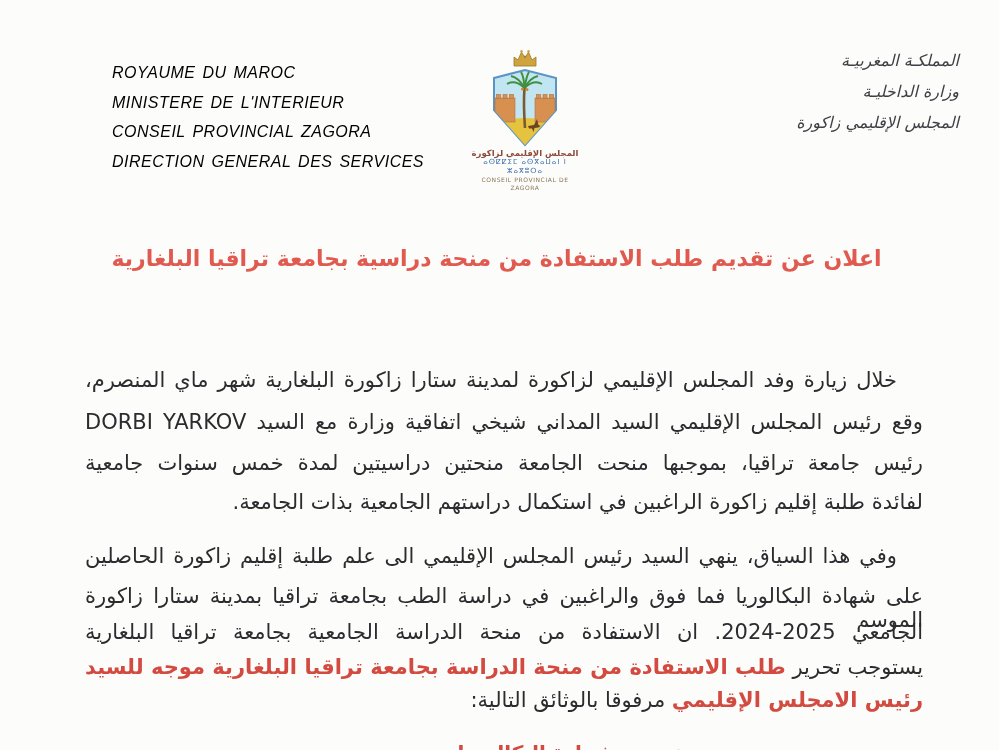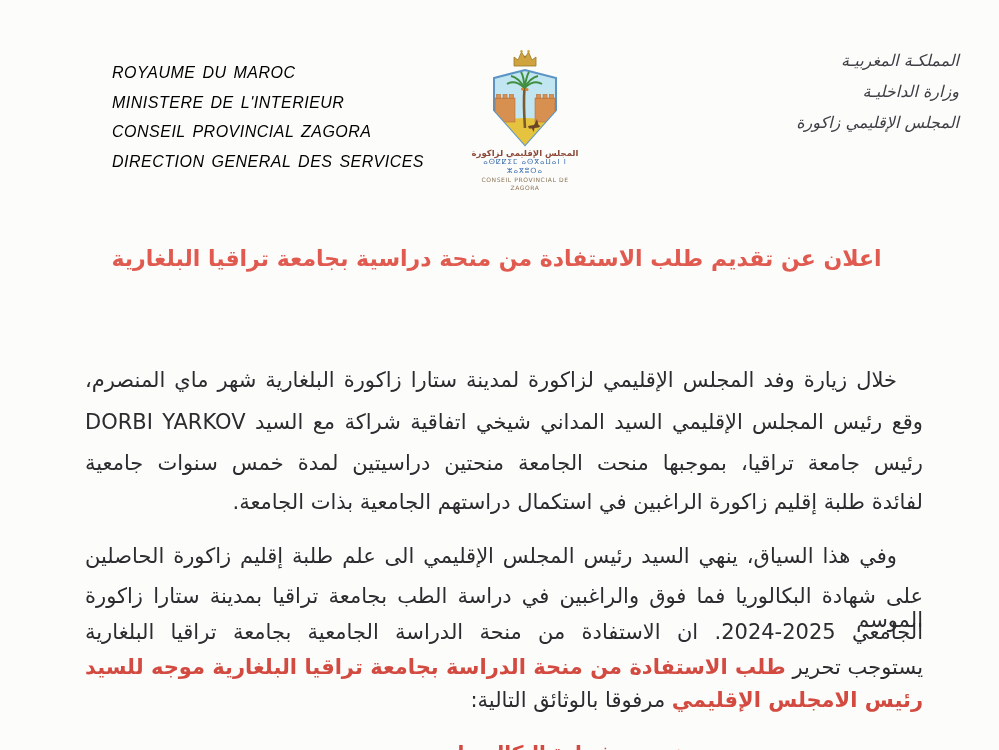--- a/index.html
+++ b/index.html
@@ -107,21 +107,21 @@
 
   <div class="ar-header">
     <div>المملكـة المغربيـة</div>
     <div>وزارة الداخليـة</div>
     <div>المجلس الإقليمي زاكورة</div>
   </div>
 
   <div class="doc-title">اعلان عن تقديم طلب الاستفادة من منحة دراسية بجامعة تراقيا البلغارية</div>
 
   <div class="body-line just indent" style="top:368px">خلال زيارة وفد المجلس الإقليمي لزاكورة لمدينة ستارا زاكورة البلغارية شهر ماي المنصرم،</div>
-  <div class="body-line just" style="top:410px">وقع رئيس المجلس الإقليمي السيد المداني شيخي اتفاقية شراكة مع السيد DORBI YARKOV</div>
+  <div class="body-line just" style="top:410px">وقع رئيس المجلس الإقليمي السيد المداني شيخي اتفاقية وزارة مع السيد DORBI YARKOV</div>
   <div class="body-line just" style="top:451px">رئيس جامعة تراقيا، بموجبها منحت الجامعة منحتين دراسيتين لمدة خمس سنوات جامعية</div>
   <div class="body-line ragged" style="top:490px">لفائدة طلبة إقليم زاكورة الراغبين في استكمال دراستهم الجامعية بذات الجامعة.</div>
 
   <div class="body-line just indent" style="top:544px">وفي هذا السياق، ينهي السيد رئيس المجلس الإقليمي الى علم طلبة إقليم زاكورة الحاصلين</div>
   <div class="body-line just" style="top:584px">على شهادة البكالوريا فما فوق والراغبين في دراسة الطب بجامعة تراقيا بمدينة ستارا زاكورة الموسم</div>
   <div class="body-line just" style="top:620px">الجامعي 2025-2024. ان الاستفادة من منحة الدراسة الجامعية بجامعة تراقيا البلغارية</div>
   <div class="body-line just" style="top:655px"><span>يستوجب تحرير </span><span class="red-em">طلب الاستفادة من منحة الدراسة بجامعة تراقيا البلغارية موجه للسيد</span></div>
   <div class="body-line ragged" style="top:688px"><span class="red-em">رئيس الامجلس الإقليمي</span><span> مرفوقا بالوثائق التالية:</span></div>
 
   <div class="cropped-line">نسخة من شهادة البكالوريا</div>

